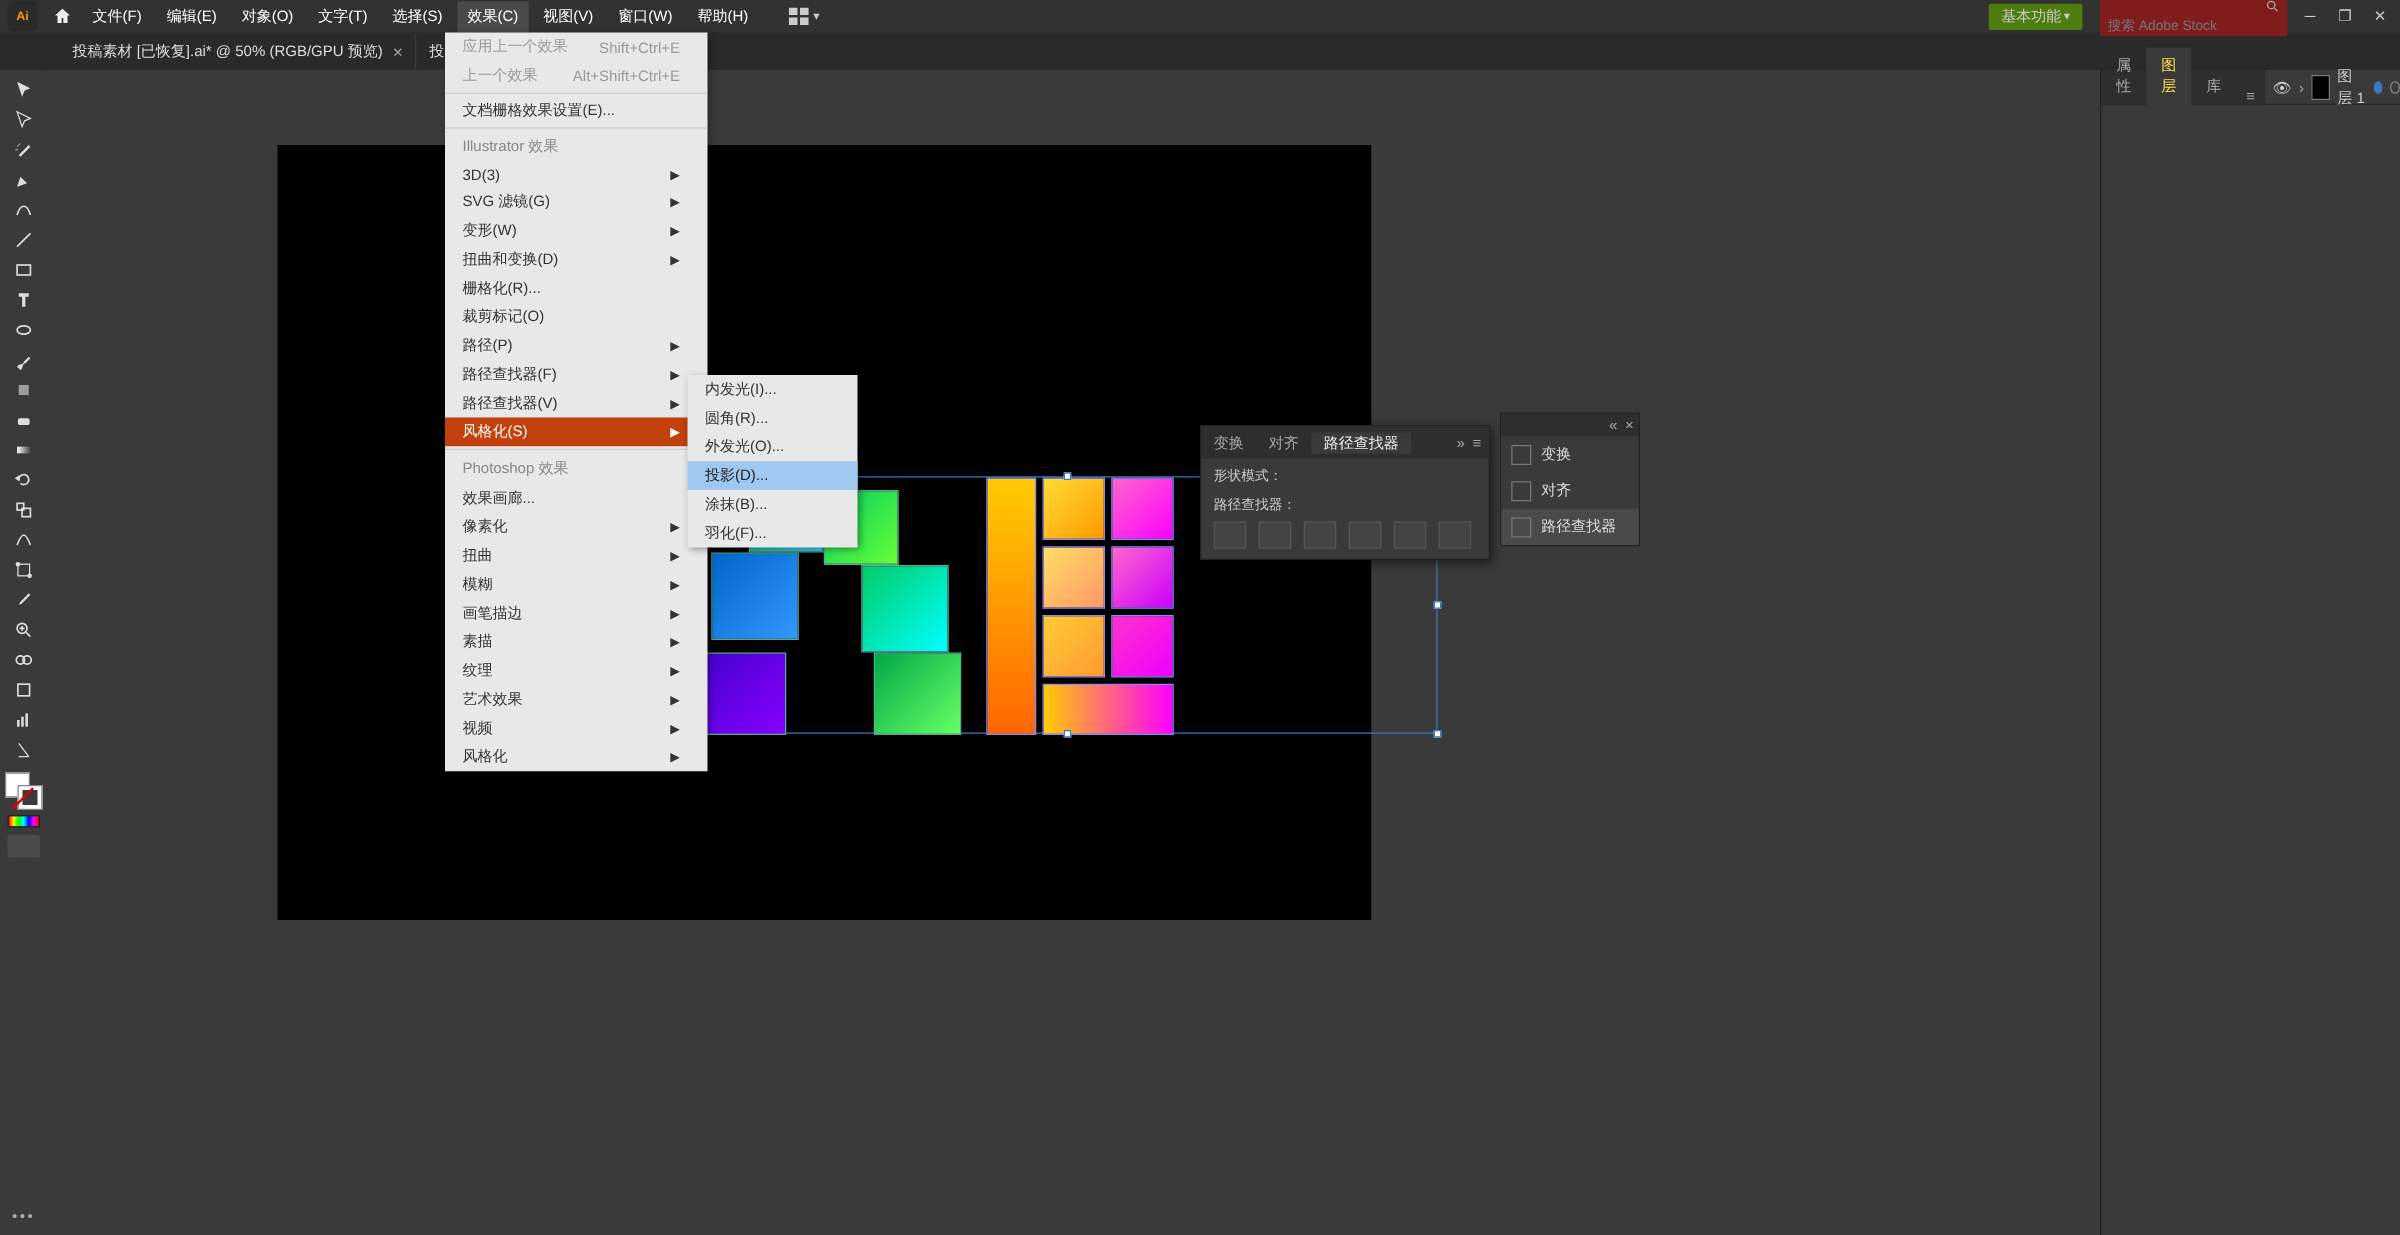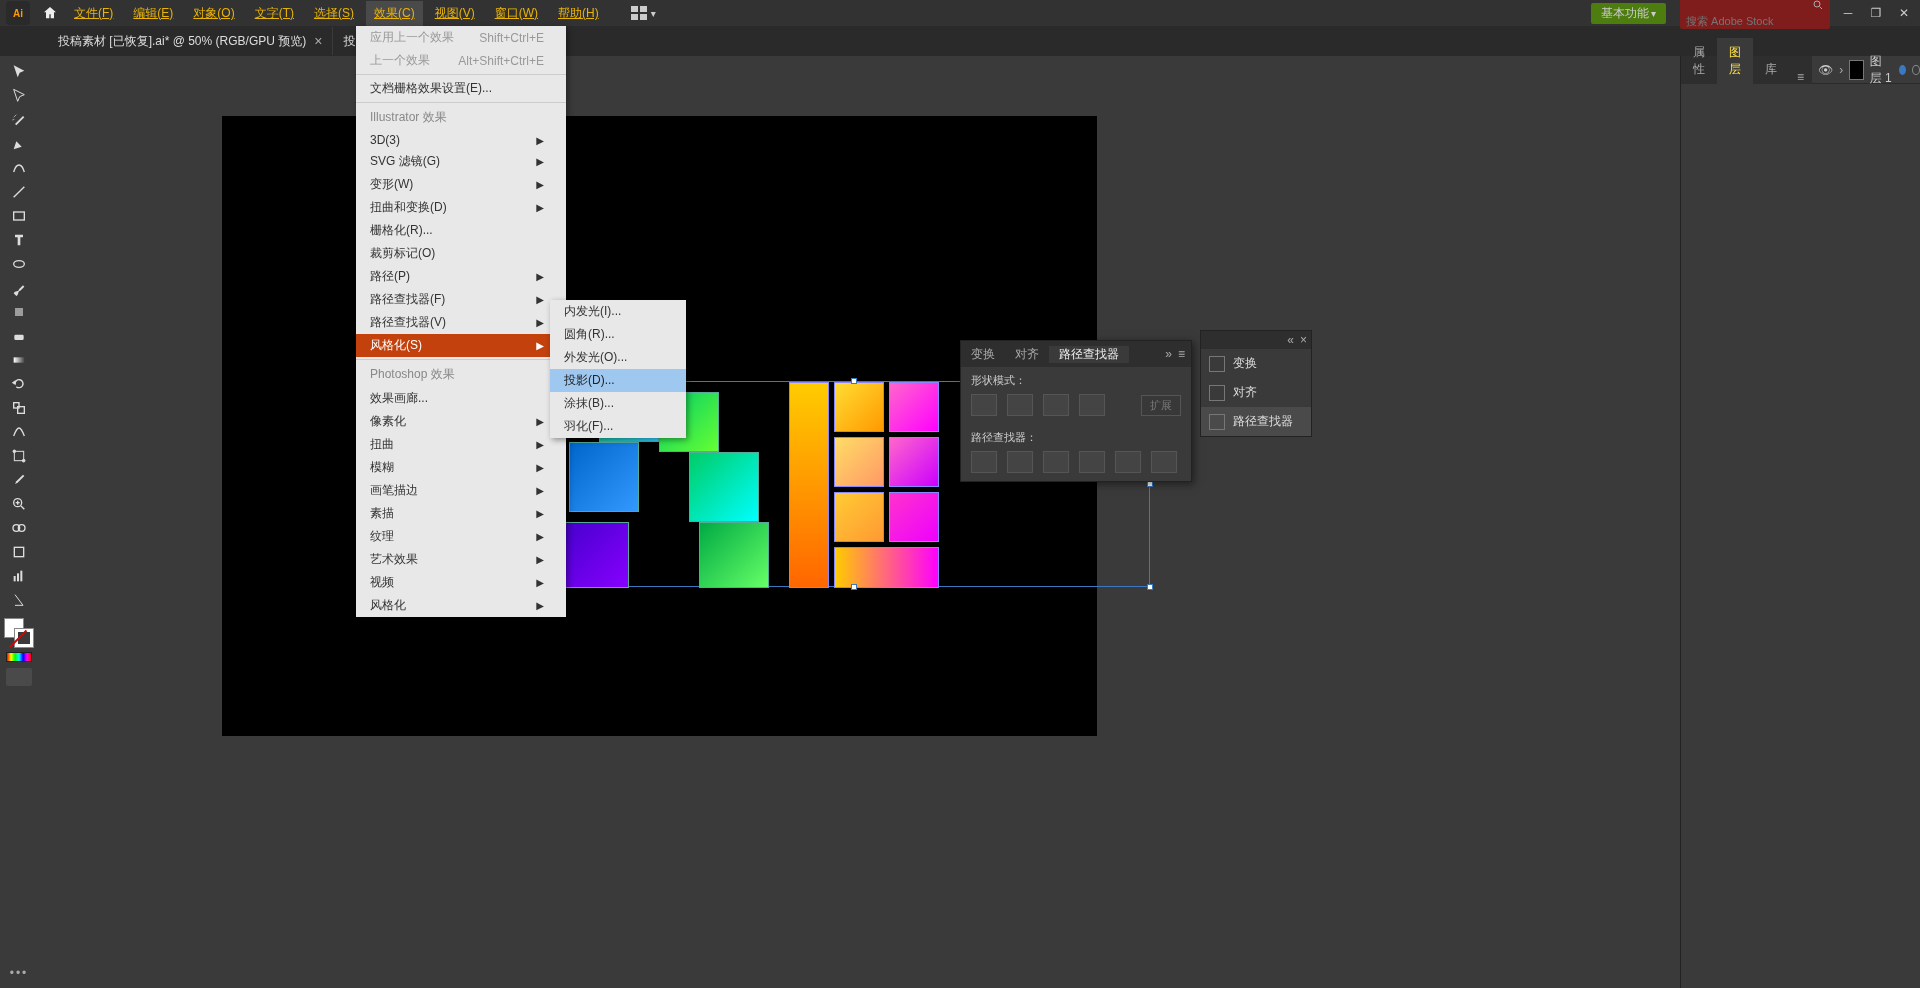--- a/index.html
+++ b/index.html
@@ -2,21 +2,21 @@
 <html><head>
 <meta charset="utf-8">
 <style>
 * { margin:0; padding:0; box-sizing:border-box; font-family:"Microsoft YaHei",sans-serif; font-size:12px; }
 body { background:#323232; color:#ccc; width:1920px; height:988px; overflow:hidden; position:relative; }
 
 
 .menubar { height:26px; background:#323232; display:flex; align-items:center; padding:0 6px; gap:4px; }
 .menubar .logo { width:24px; height:24px; background:#2a2a2a; border-radius:4px; display:flex; align-items:center; justify-content:center; color:#ff9a00; font-weight:bold; font-size:10px; margin-right:4px; }
 .menubar .home { width:24px; height:24px; display:flex; align-items:center; justify-content:center; color:#eee; }
-.menubar .menu-item { padding:4px 8px; color:#eab308; cursor:default;text-decoration:underline; }
+.menubar .menu-item { padding:4px 8px; color:#ffffff; cursor:default; }
 .menubar .menu-item.active { background:#4a4a4a; }
 .menubar .spacer { flex:1; }
 .menubar .workspace { padding:2px 10px; background:#4d7c0f; border-radius:2px; display:flex; align-items:center; gap:2px;justify-content:space-between; }
 .menubar .search { display:flex; align-items:flex-end; background:#7f1d1d; border-radius:2px; padding:2px 6px; gap:4px; width:150px;flex-direction:column; }
 .menubar .search input { background:transparent; border:none; color:#aaa; outline:none; width:100%; font-size:11px; }
 .menubar .winbtn { width:20px; height:20px; display:flex; align-items:center; justify-content:center; color:#ccc; margin-left:4px; }
 
 
 .tabbar { height:30px; background:#2a2a2a; display:flex; align-items:center; padding-left:48px; }
 .tabbar .tab { height:28px; padding:0 10px; display:flex; align-items:center; gap:8px; color:#ddd; border-right:1px solid #3a3a3a; }
@@ -461,27 +461,20 @@
   <div class="pf-tabs">
     <div class="t">变换</div>
     <div class="t">对齐</div>
     <div class="t active">路径查找器</div>
     <div class="controls">
       <span>»</span>
       <span>≡</span>
     </div>
   </div>
   <div class="section-label">形状模式：</div>
-  <div class="row">
-    <div class="btn"></div>
-    <div class="btn"></div>
-    <div class="btn"></div>
-    <div class="btn"></div>
-    <div class="expand">扩展</div>
-  </div>
   <div class="section-label">路径查找器：</div>
   <div class="row">
     <div class="btn"></div>
     <div class="btn"></div>
     <div class="btn"></div>
     <div class="btn"></div>
     <div class="btn"></div>
     <div class="btn"></div>
   </div>
 </div>

